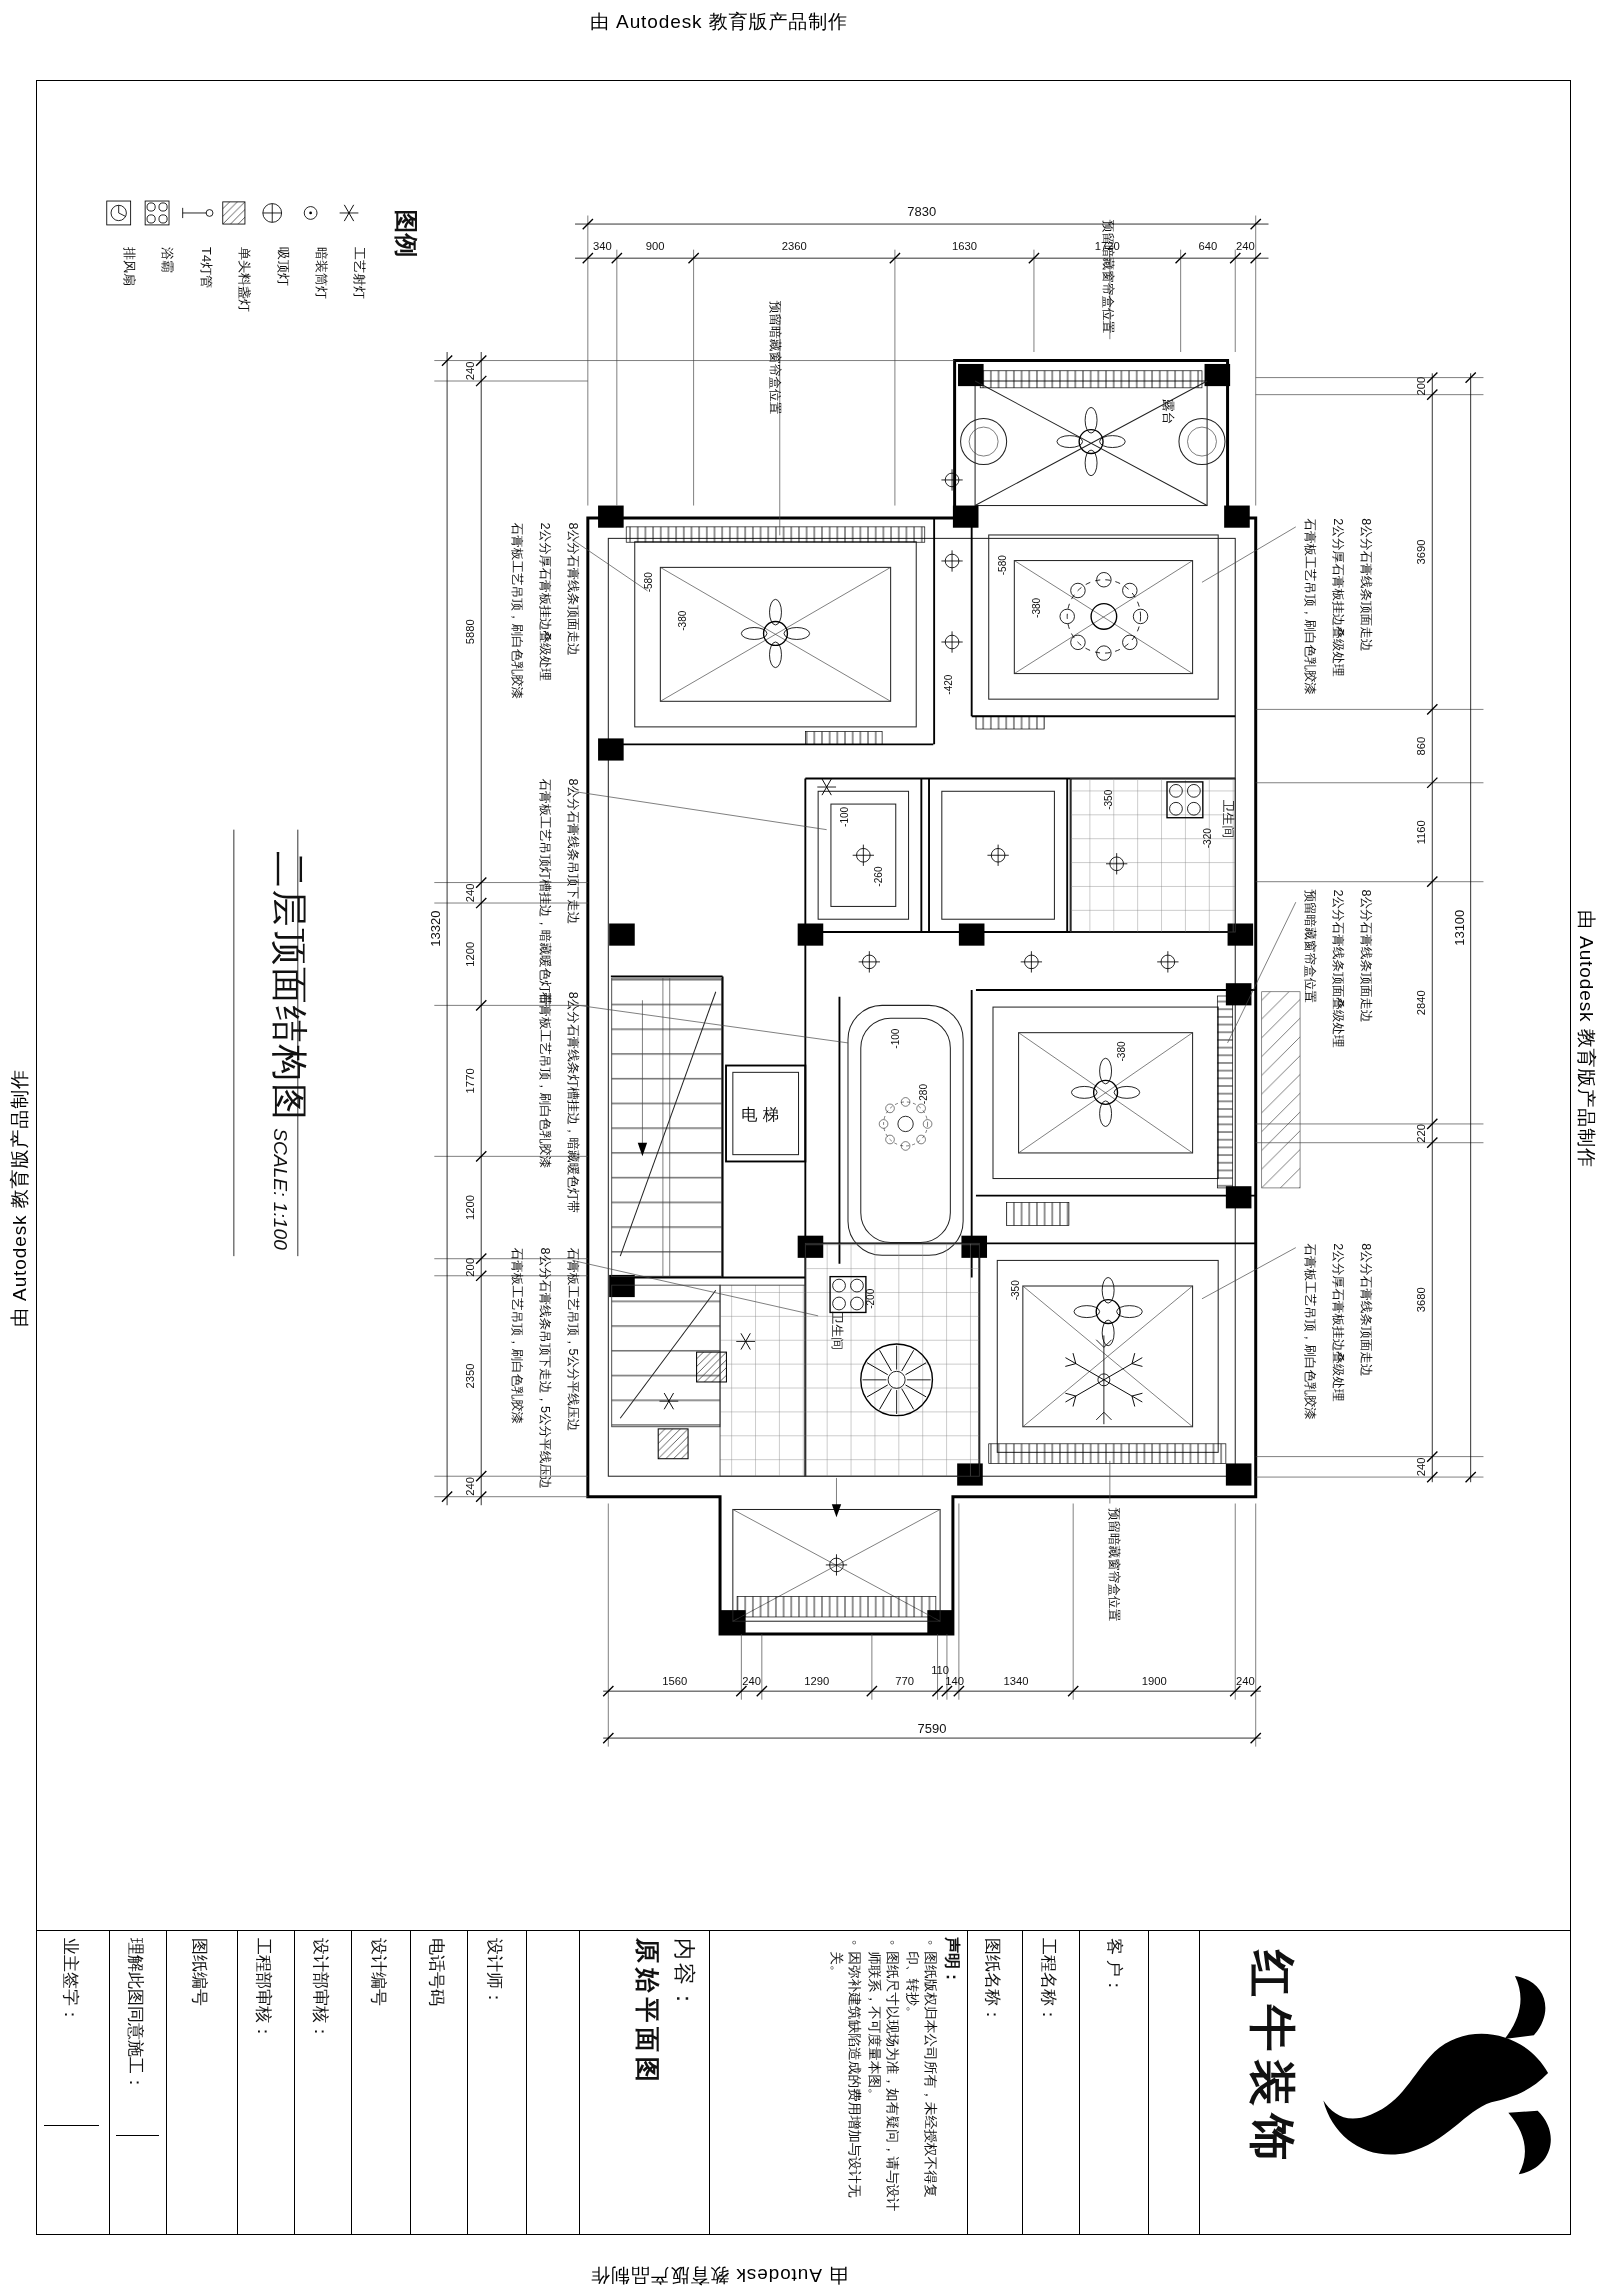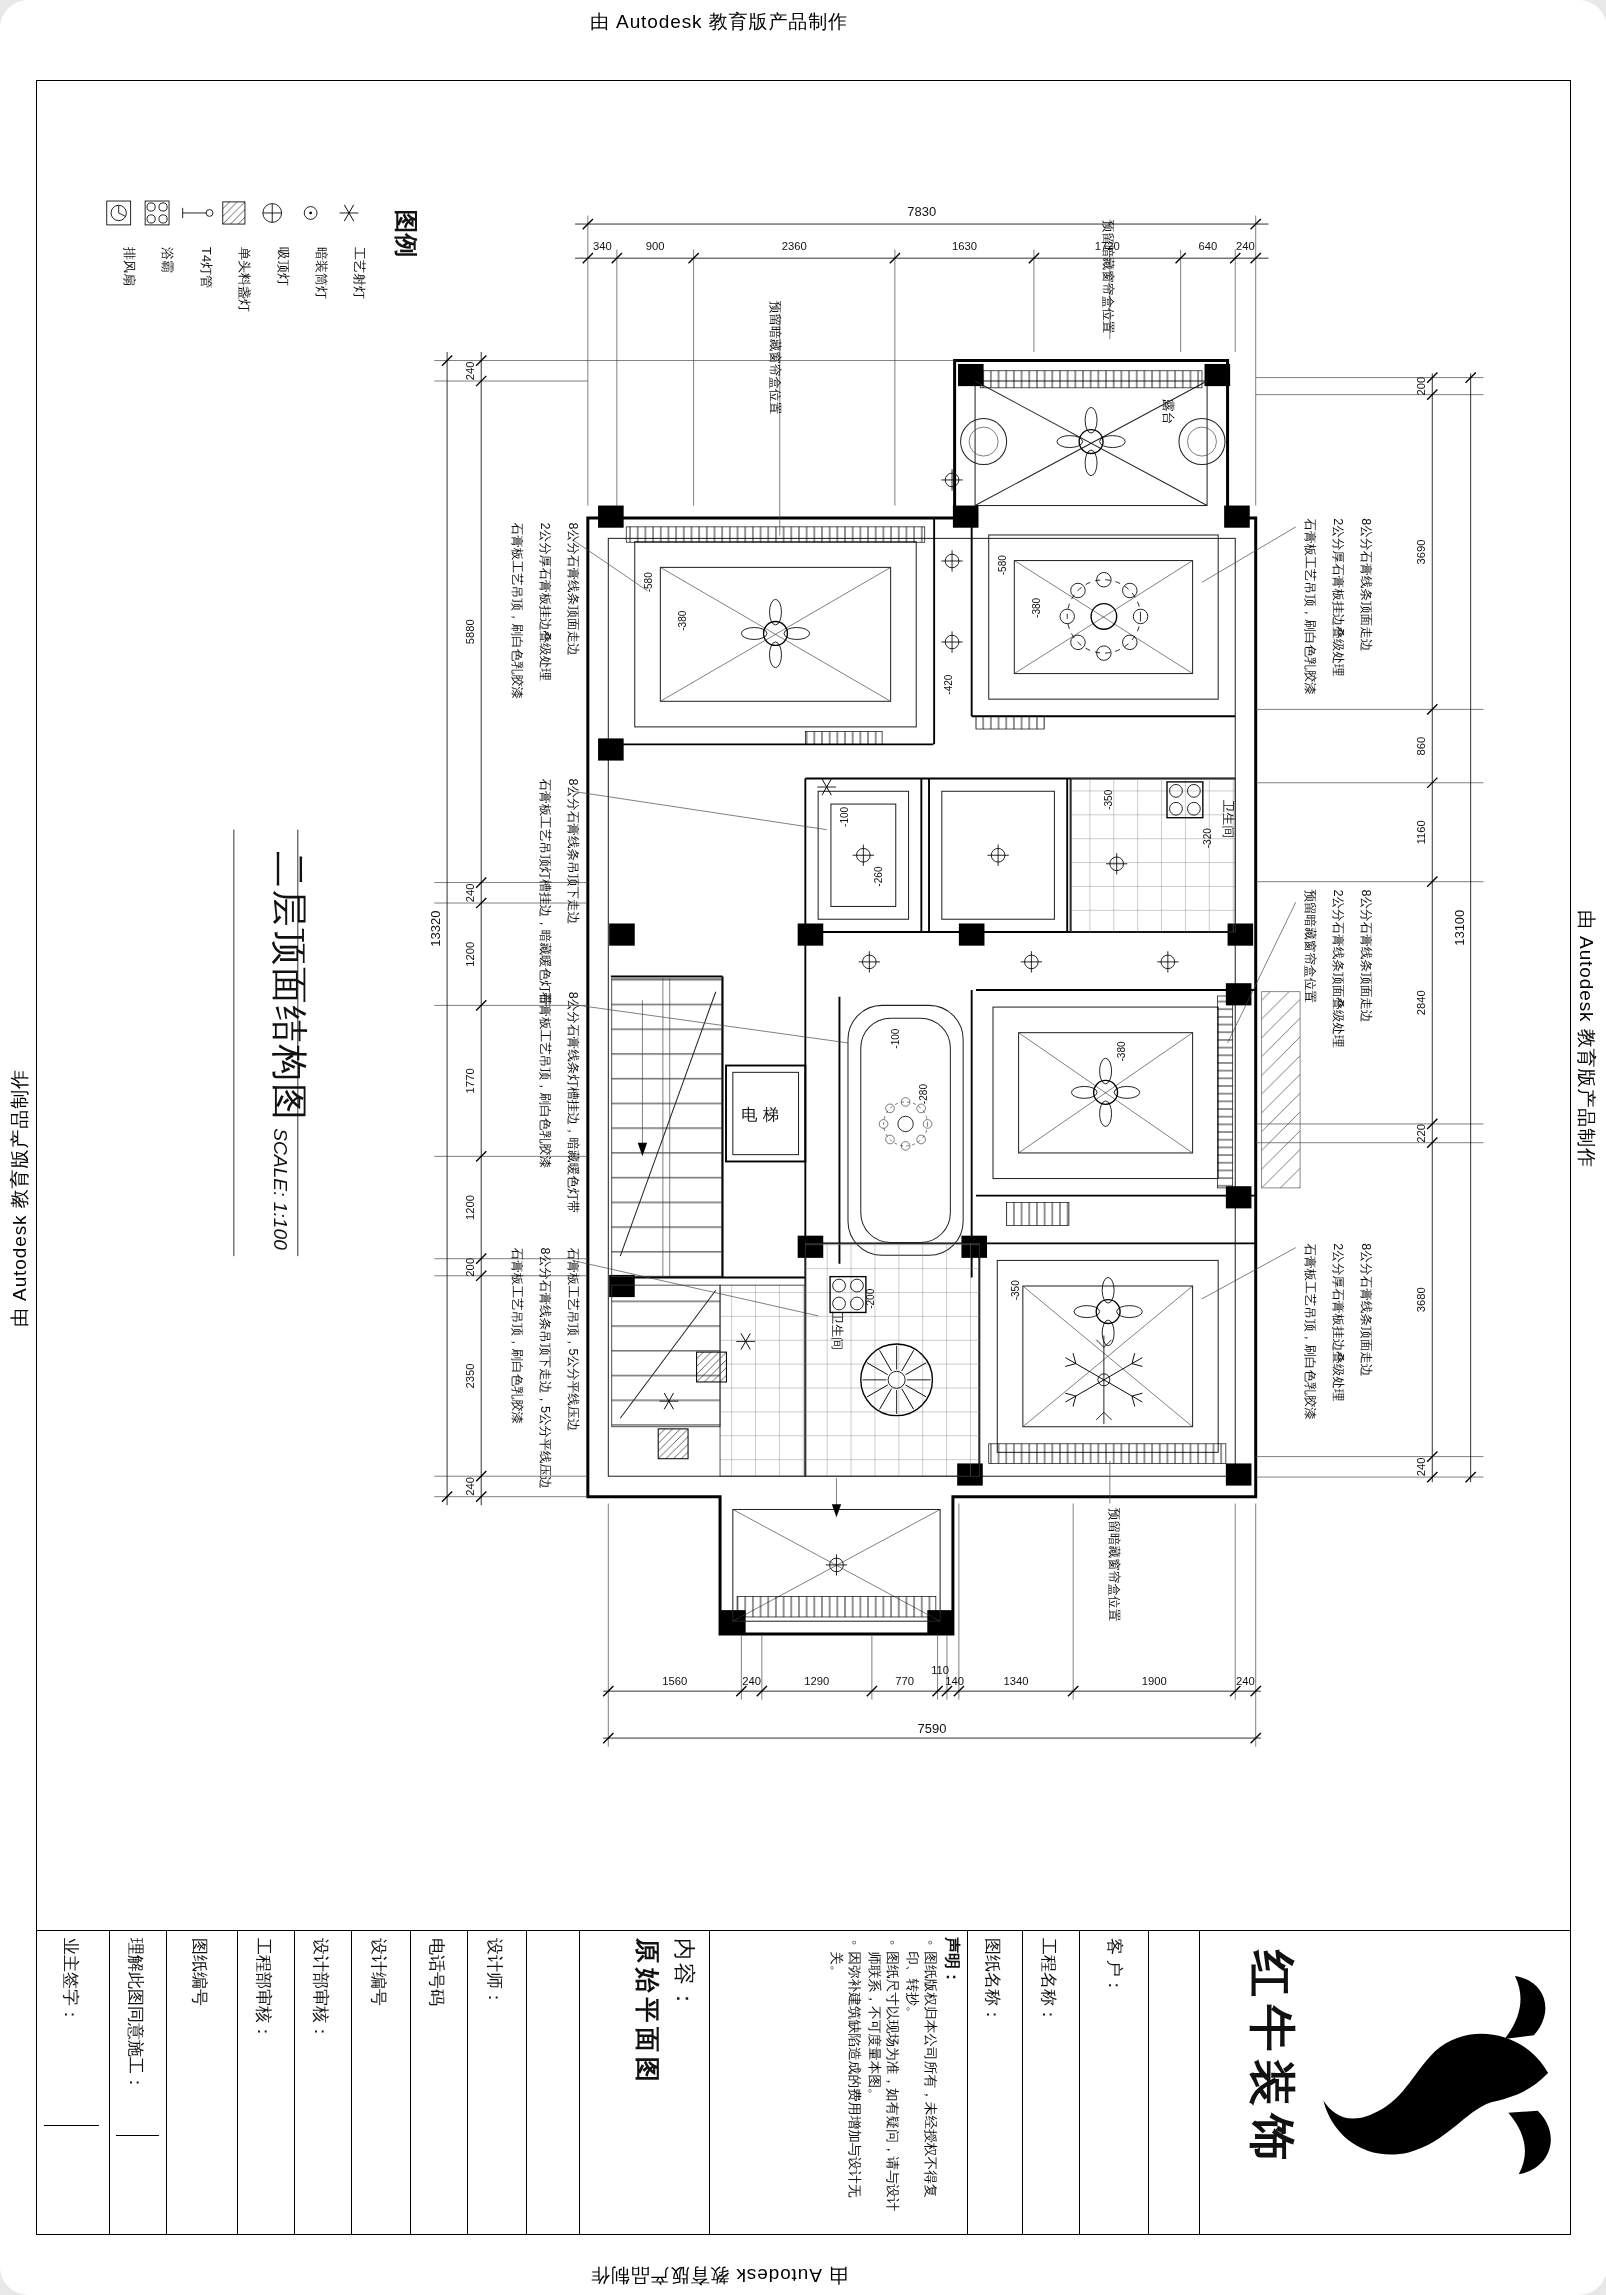--- a/index.html
+++ b/index.html
@@ -1,17 +1,17 @@
 <!DOCTYPE html>
 <html style="font-size:7.6px"><head>
 <meta charset="utf-8">
 <style>
   html,body{margin:0;padding:0;background:#e8e8e8;}
   .sheet{position:relative;width:1607px;height:2295px;background:#fff;
-    font-family:"Liberation Sans","DejaVu Sans",sans-serif;color:#111;overflow:hidden;border-radius:28px;}
+    font-family:"Liberation Sans","DejaVu Sans",sans-serif;color:#111;overflow:hidden;}
   .stamp{position:absolute;font-size:19px;color:#000;white-space:nowrap;letter-spacing:0.9px;}
   .stamp-top{left:590px;top:8.5px;}
   .stamp-bottom{left:590px;top:2262px;transform:rotate(180deg);transform-origin:center;}
   .stamp-left{left:6.6px;top:1327px;transform:rotate(-90deg);transform-origin:0 0;}
   .stamp-right{left:1599px;top:910px;transform:rotate(90deg);transform-origin:0 0;}
   .frame{position:absolute;left:36px;top:80px;width:1535px;height:2154px;border:1.9px solid #000;box-sizing:border-box;}
   svg.plan{position:absolute;left:36px;top:80px;}
 
   
   .w1{stroke:#000;stroke-width:35;fill:none}

